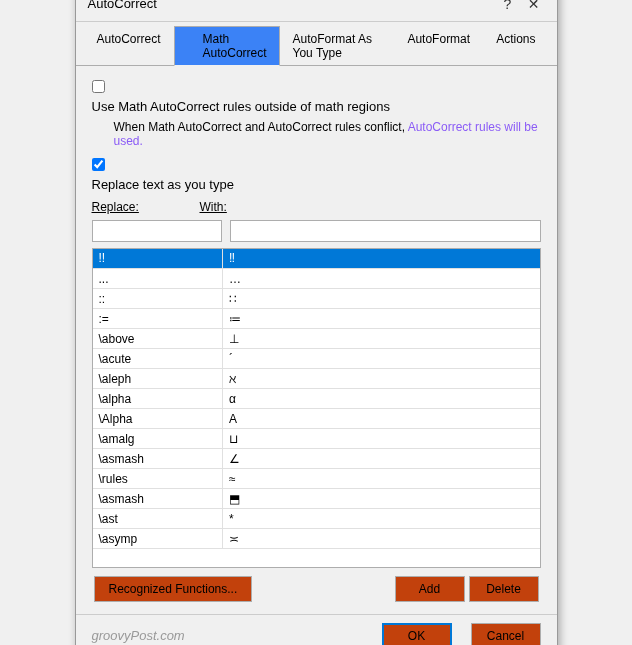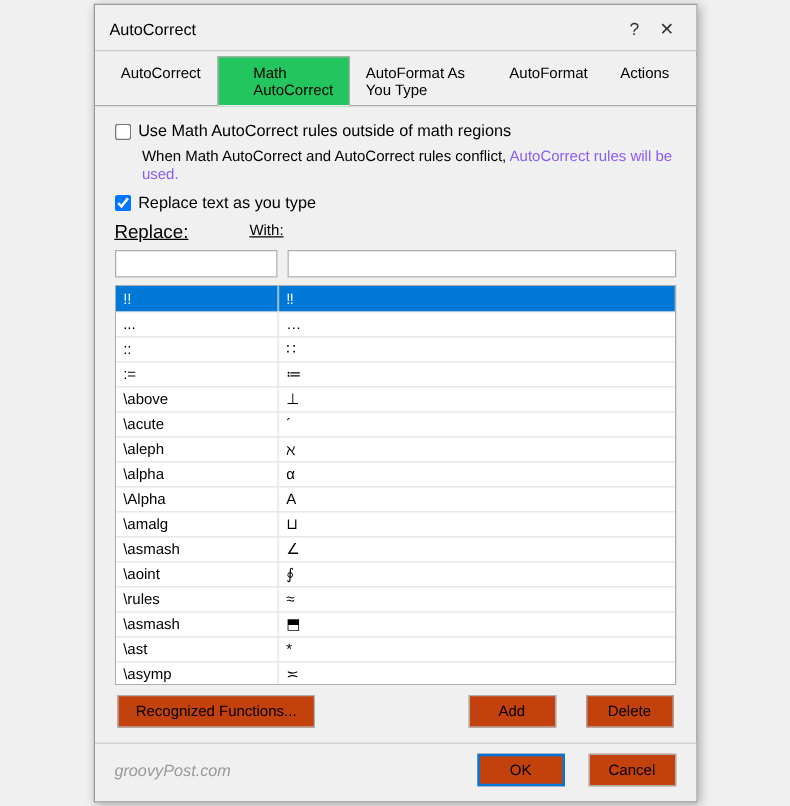--- a/index.html
+++ b/index.html
@@ -60,54 +60,55 @@
     .tab {
       padding: 5px 12px;
       font-size: 12px;
       border: 1px solid transparent;
       cursor: pointer;
       margin-bottom: -1px;
       background: transparent;
       color: #000;
     }
     .tab.active {
-      background: #22c55e;
+      background: #3b82f6;
       border: 1px solid #adadad;
       border-bottom: 1px solid #f0f0f0;
       font-weight: normal;
       padding-left: 28px;
     }
     .content {
       padding: 12px 16px;
       flex: 1;
     }
     .checkbox-row {
       display: flex;
       align-items: flex-start;
       margin-bottom: 6px;
       gap: 6px;
+      flex-direction: column;
     }
     .checkbox-row input[type=checkbox] {
       margin-top: 2px;
       flex-shrink: 0;
     }
     .note-text {
       font-size: 12px;
       color: #000;
       margin-left: 22px;
       margin-bottom: 8px;
     }
     .note-text span.blue { color: #8b5cf6; }
     .replace-row {
       display: flex;
       gap: 8px;
       margin-bottom: 6px;
     }
     .replace-label {
-      font-size: 15px;
+      font-size: 12px;
       text-decoration: underline;
       min-width: 100px;
     }
     .with-label {
       font-size: 12px;
       text-decoration: underline;
     }
     .input-row {
       display: flex;
       gap: 8px;
@@ -158,21 +159,21 @@
     }
     .bottom-buttons {
       display: flex;
       justify-content: space-between;
       align-items: center;
       margin-top: 8px;
       padding: 0 2px;
     }
     .right-buttons {
       display: flex;
-      gap: 24px;
+      gap: 4px;
       margin-left: 24px;
     }
     .btn {
       padding: 4px 14px;
       font-size: 12px;
       border: 1px solid #adadad;
       background: #c2410c;
       cursor: pointer;
       min-width: 70px;
       height: 26px;
@@ -286,24 +287,20 @@
               </tr>
               <tr>
                 <td>\amalg</td>
                 <td>⊔</td>
               </tr>
               <tr>
                 <td>\asmash</td>
                 <td>∠</td>
               </tr>
               <tr>
-                <td>\aoint</td>
-                <td>∮</td>
-              </tr>
-              <tr>
                 <td>\rules</td>
                 <td>≈</td>
               </tr>
               <tr>
                 <td>\asmash</td>
                 <td>⬒</td>
               </tr>
               <tr>
                 <td>\ast</td>
                 <td>*</td>

